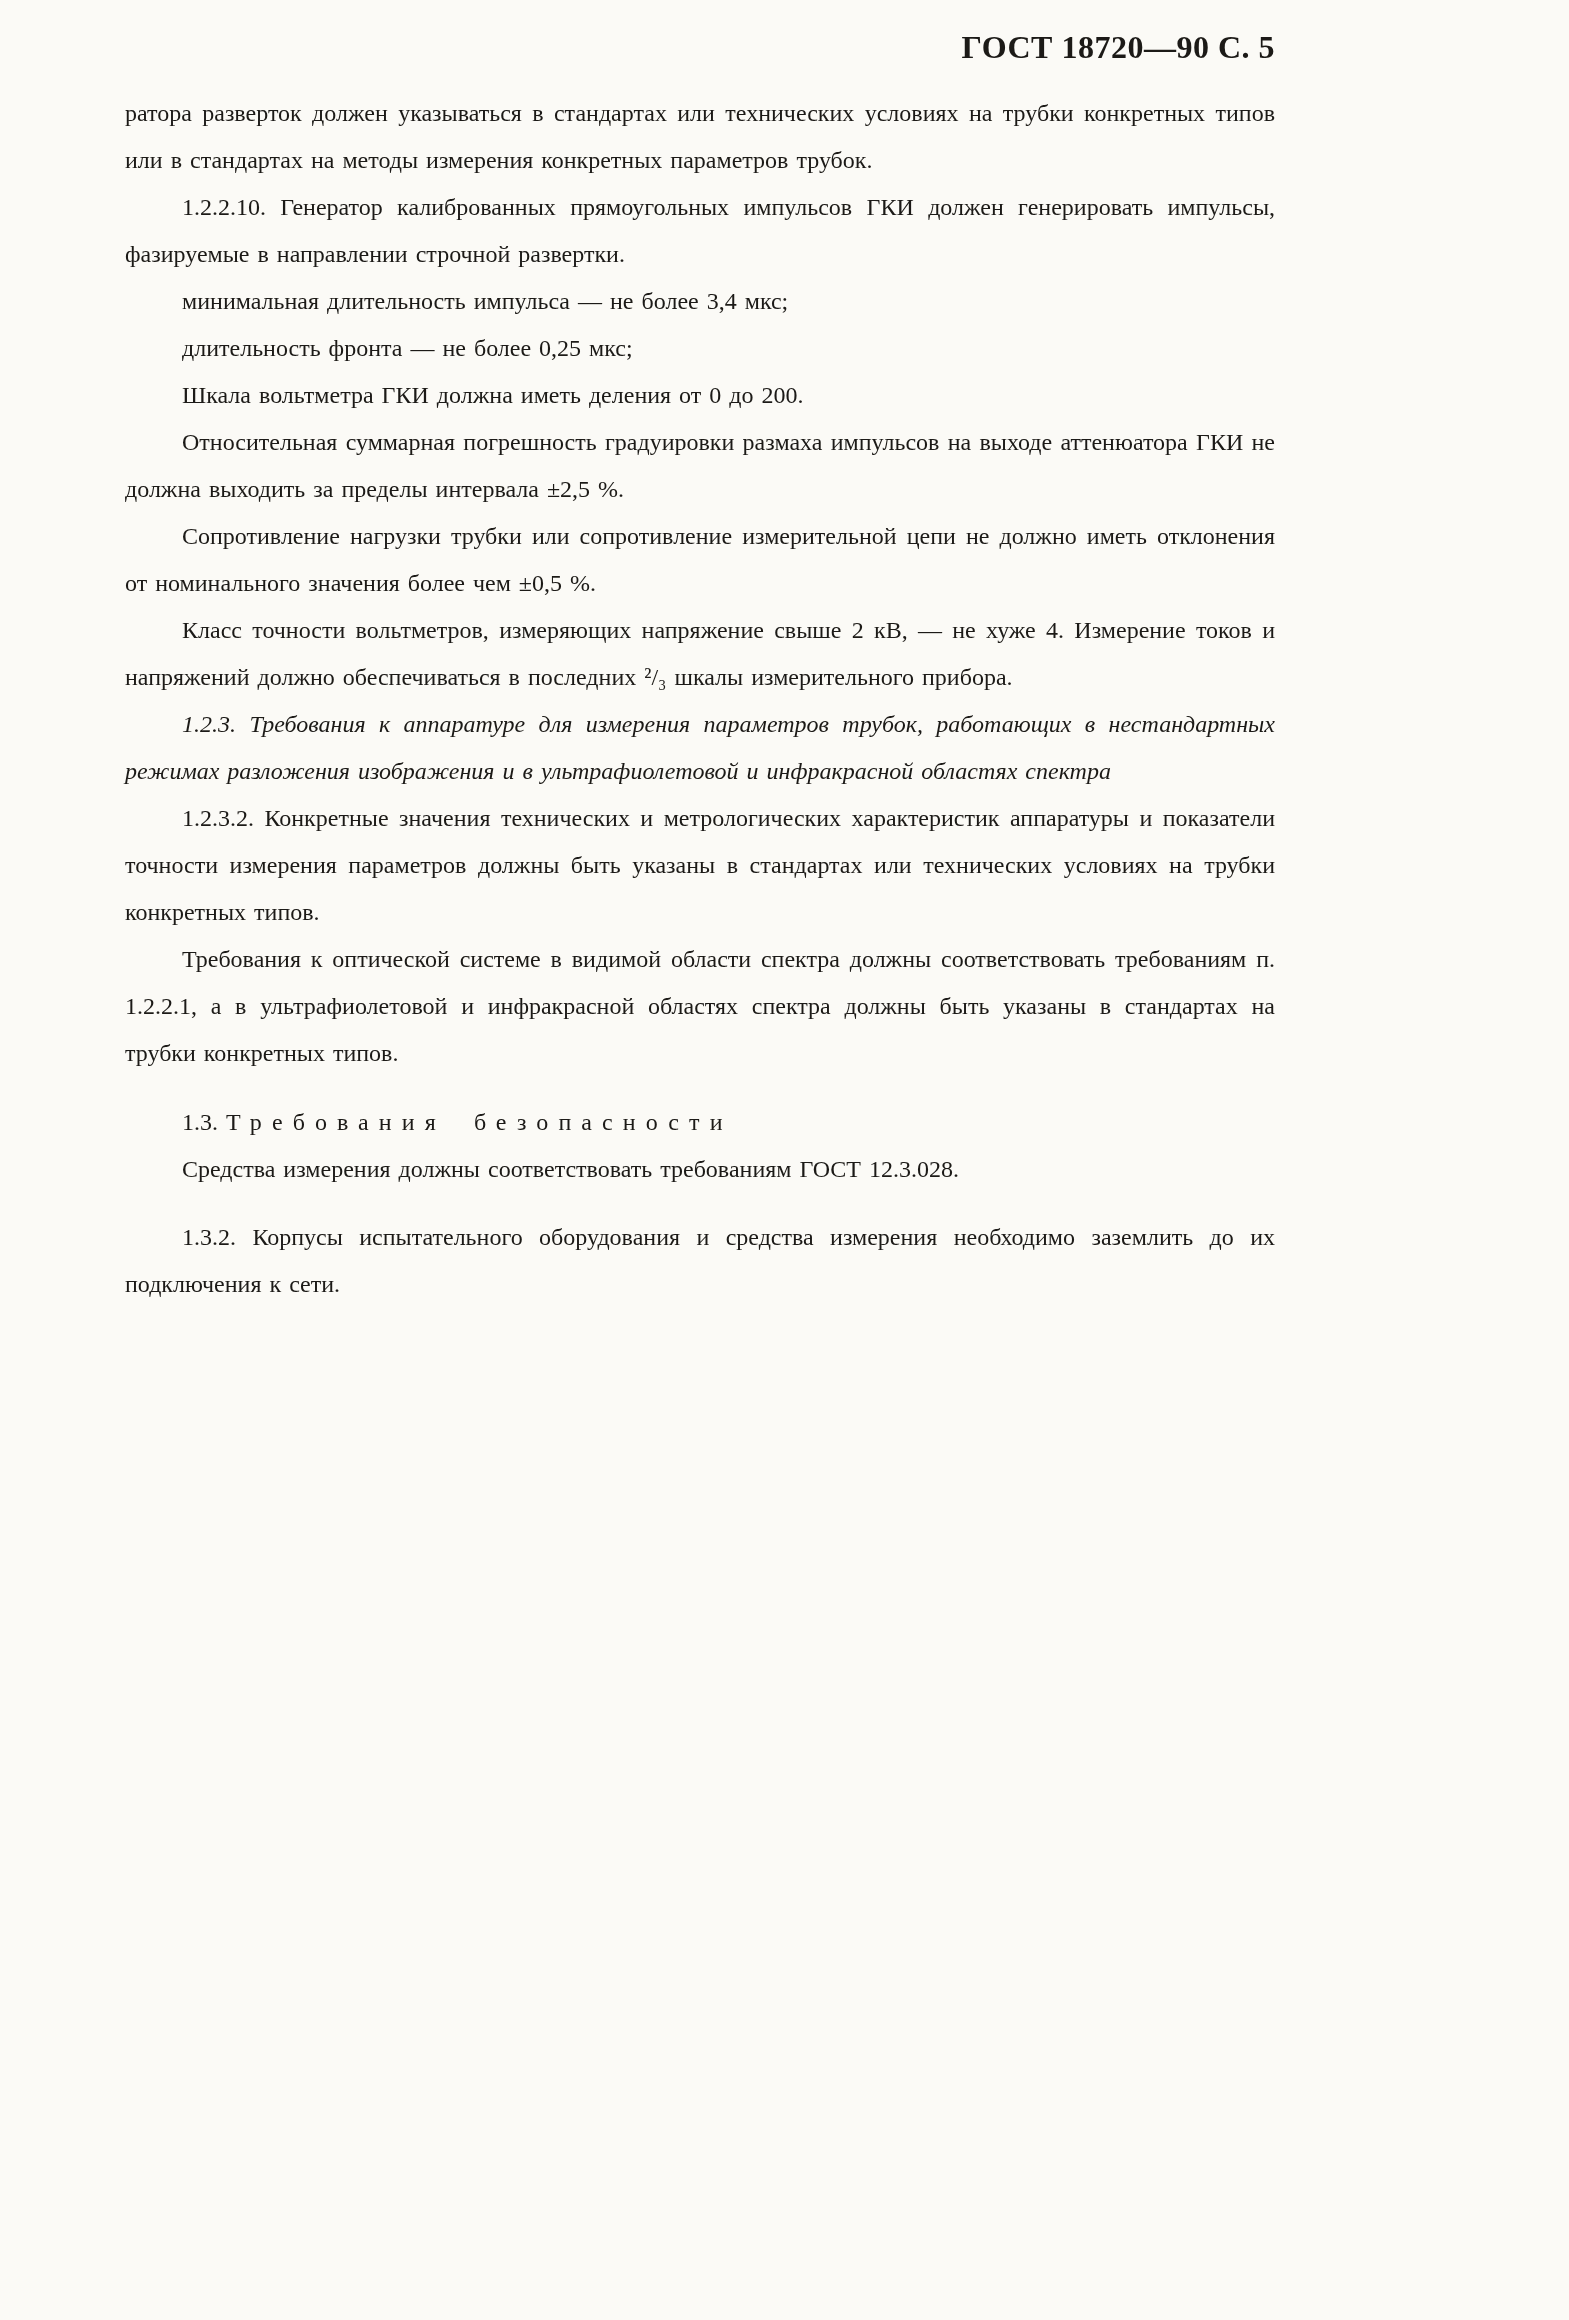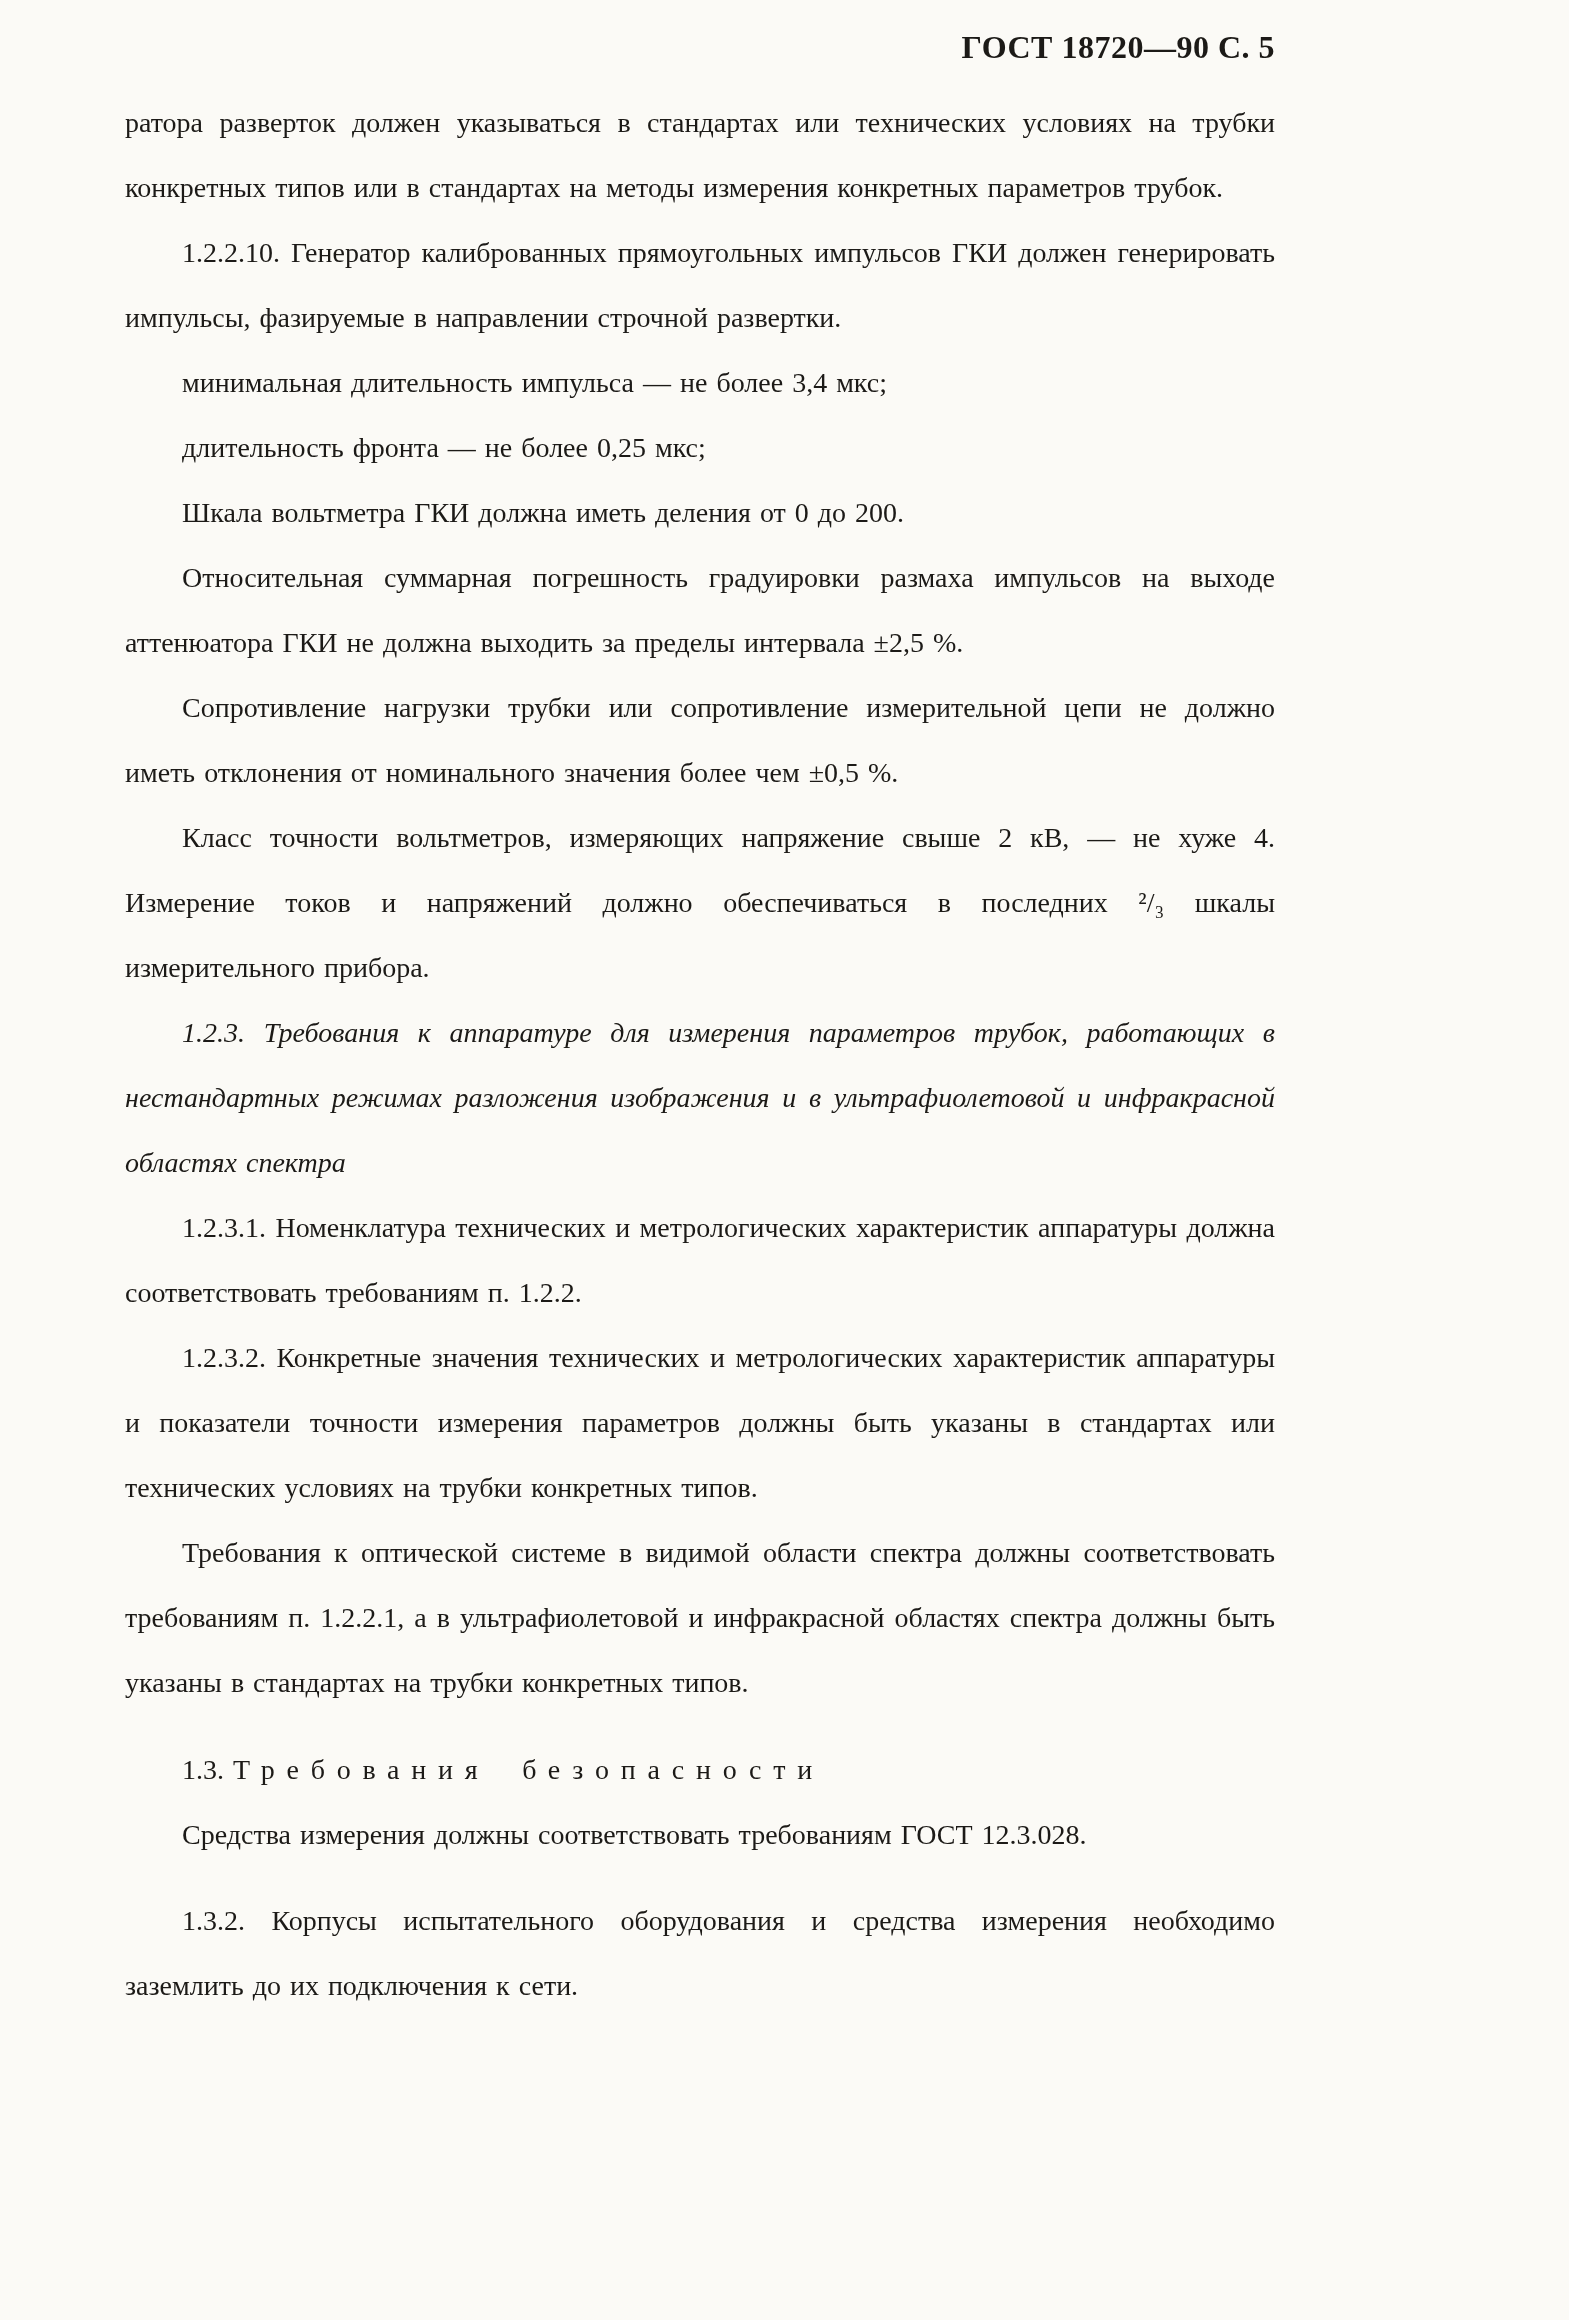--- a/index.html
+++ b/index.html
@@ -25,22 +25,22 @@
     font-size: 32px;
     font-weight: 700;
     letter-spacing: 0.5px;
     white-space: nowrap;
   }
   .page-body {
     position: absolute;
     top: 90px;
     left: 125px;
     right: 110px;
-    font-size: 28px;
-    line-height: 65px;
+    font-size: 24px;
+    line-height: 47px;
     text-align: justify;
     word-spacing: 2px;
   }
   .page-body p.para {
     margin: 0;
     padding: 0;
   }
   .page-body p.indent { text-indent: 57px; }
   .page-body p.italic { font-style: italic; }
   .page-body p.gap { margin-top: 21.6px; }
@@ -60,21 +60,20 @@
   <main class="page-body">
       <p class="para">ратора разверток должен указываться в стандартах или технических условиях на трубки конкретных типов или в стандартах на методы измерения конкретных параметров трубок.</p>
       <p class="para indent">1.2.2.10. Генератор калиброванных прямоугольных импульсов ГКИ должен генерировать импульсы, фазируемые в направлении строчной развертки.</p>
       <p class="para indent">минимальная длительность импульса — не более 3,4 мкс;</p>
       <p class="para indent">длительность фронта — не более 0,25 мкс;</p>
       <p class="para indent">Шкала вольтметра ГКИ должна иметь деления от 0 до 200.</p>
       <p class="para indent">Относительная суммарная погрешность градуировки размаха импульсов на выходе аттенюатора ГКИ не должна выходить за пределы интервала ±2,5 %.</p>
       <p class="para indent">Сопротивление нагрузки трубки или сопротивление измерительной цепи не должно иметь отклонения от номинального значения более чем ±0,5 %.</p>
       <p class="para indent">Класс точности вольтметров, измеряющих напряжение свыше 2 кВ, — не хуже 4. Измерение токов и напряжений должно обеспечиваться в последних ²/₃ шкалы измерительного прибора.</p>
       <p class="para indent italic">1.2.3. Требования к аппаратуре для измерения параметров трубок, работающих в нестандартных режимах разложения изображения и в ультрафиолетовой и инфракрасной областях спектра</p>
-      <p class="para indent">1.2.3.1. Номенклатура технических и метрологических характеристик аппаратуры должна соответствовать требованиям п. 1.2.2.</p>
       <p class="para indent">1.2.3.2. Конкретные значения технических и метрологических характеристик аппаратуры и показатели точности измерения параметров должны быть указаны в стандартах или технических условиях на трубки конкретных типов.</p>
       <p class="para indent">Требования к оптической системе в видимой области спектра должны соответствовать требованиям п. 1.2.2.1, а в ультрафиолетовой и инфракрасной областях спектра должны быть указаны в стандартах на трубки конкретных типов.</p>
       <p class="para indent gap"><span class="clause-num">1.3.</span> <span class="spaced-letters">Требования безопасности</span></p>
       <p class="para indent">Средства измерения должны соответствовать требованиям ГОСТ 12.3.028.</p>
       <p class="para indent gap">1.3.2. Корпусы испытательного оборудования и средства измерения необходимо заземлить до их подключения к сети.</p>
     </main>
 </div>
 
 
 </body></html>

